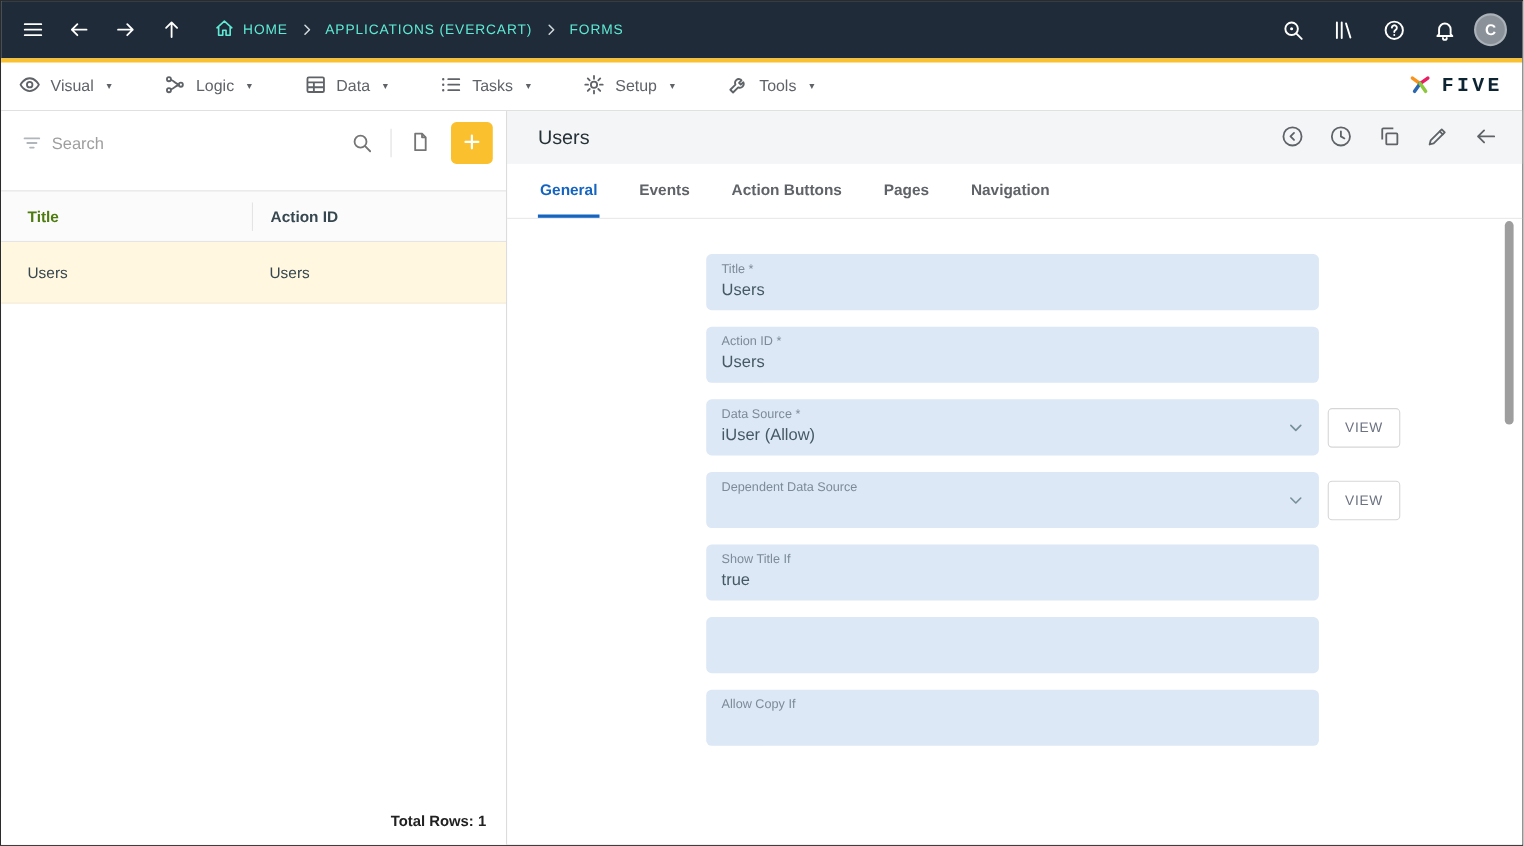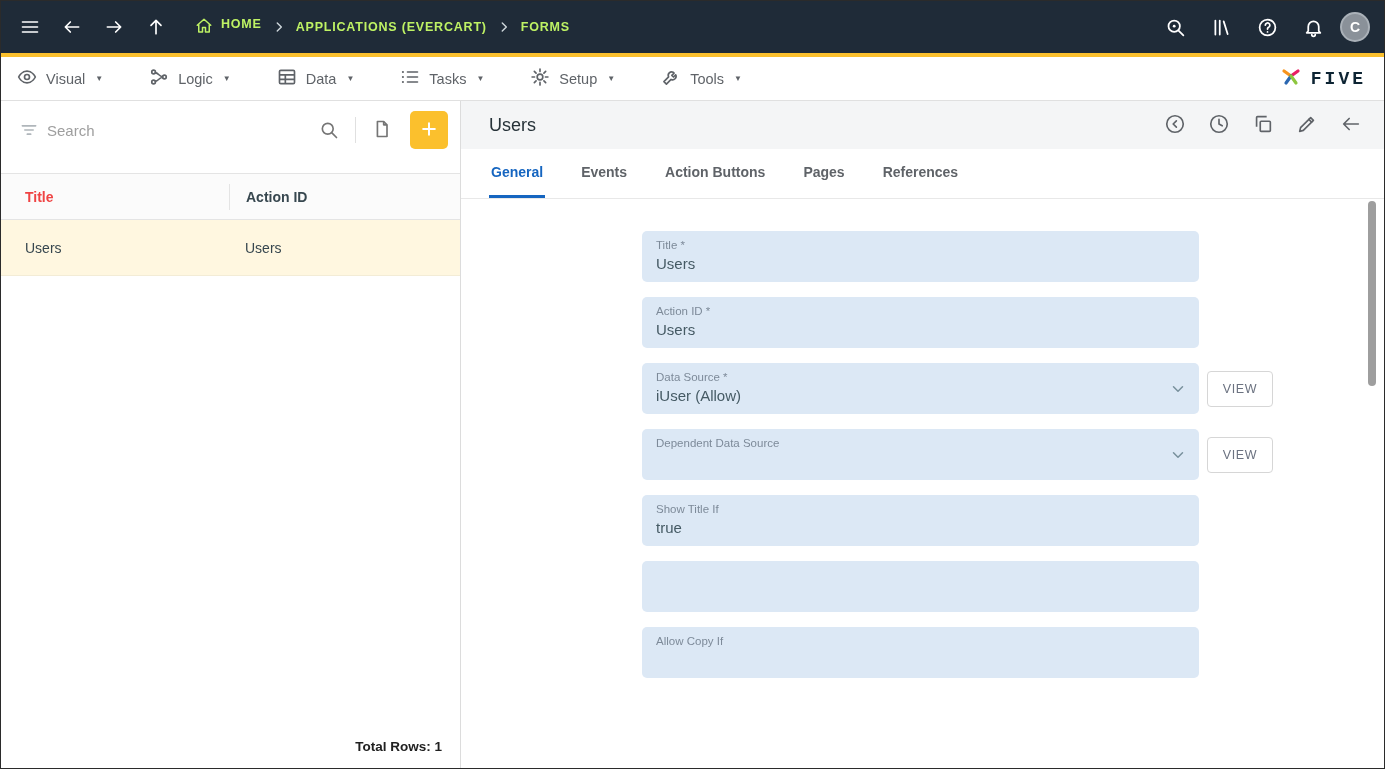--- a/index.html
+++ b/index.html
@@ -23,22 +23,22 @@
   }
   .topbar-left { display: flex; align-items: center; gap: 4px; }
   .icon-btn {
     background: none; border: none; color: #ffffff; cursor: pointer;
     width: 38px; height: 38px; display: flex; align-items: center; justify-content: center;
     border-radius: 4px;
   }
   .icon-btn svg { display: block; }
   .breadcrumb { display: flex; align-items: center; margin-left: 16px; gap: 10px; }
   .crumb {
-    display: flex; align-items: flex-start; gap: 8px;
-    color: #bef264; font-size: 12.5px; font-weight: 700;
+    display: flex; align-items: center; gap: 8px;
+    color: #5eead4; font-size: 12.5px; font-weight: 400;
     letter-spacing: 0.8px; cursor: pointer; text-transform: uppercase;
   }
   .crumb-sep { color: #cfd8dc; display: flex; align-items: center; }
   .topbar-right { display: flex; align-items: center; gap: 8px; }
   .avatar {
     width: 30px; height: 30px; border-radius: 50%;
     background: #8a9199; border: 2px solid #aab1b8;
     color: #ffffff; font-size: 14px; font-weight: 700;
     display: flex; align-items: center; justify-content: center; cursor: pointer;
   }
@@ -90,21 +90,21 @@
     width: 38px; height: 38px; border-radius: 5px; border: none; cursor: pointer;
     background: #fbc02d; color: #ffffff; display: flex; align-items: center; justify-content: center;
     margin-left: 2px;
   }
   .list-table { margin-top: 14px; }
   .list-header {
     display: flex; height: 47px; align-items: center;
     border-top: 1px solid #e4e4e4; border-bottom: 1px solid #e4e4e4; background: #fbfbfb;
   }
   .list-header .col-title {
-    width: 228px; padding-left: 24px; font-size: 14px; font-weight: 700; color: #ef4444;
+    width: 228px; padding-left: 24px; font-size: 14px; font-weight: 700; color: #4d7c0f;
   }
   .list-header .col-action {
     flex: 1; padding-left: 16px; font-size: 14px; font-weight: 700; color: #37474f;
     border-left: 1px solid #e4e4e4; height: 26px; display: flex; align-items: center;
   }
   .list-row {
     display: flex; height: 56px; align-items: center; background: #fff7e0;
     border-bottom: 1px solid #f3ecd6; cursor: pointer;
   }
   .list-row .cell-title { width: 228px; padding-left: 24px; font-size: 14px; color: #37474f; }
@@ -437,21 +437,21 @@
             </span>
           </button>
         </div>
       </div>
 
       <div class="tabs">
         <button class="tab active">General</button>
         <button class="tab">Events</button>
         <button class="tab">Action Buttons</button>
         <button class="tab">Pages</button>
-        <button class="tab">References</button>
+        <button class="tab">Navigation</button>
       </div>
 
       <div class="form-area">
 
         <div class="field-row">
           <div class="field">
             <div class="field-label">Title *</div>
             <div class="field-value">Users</div>
           </div>
         </div>

